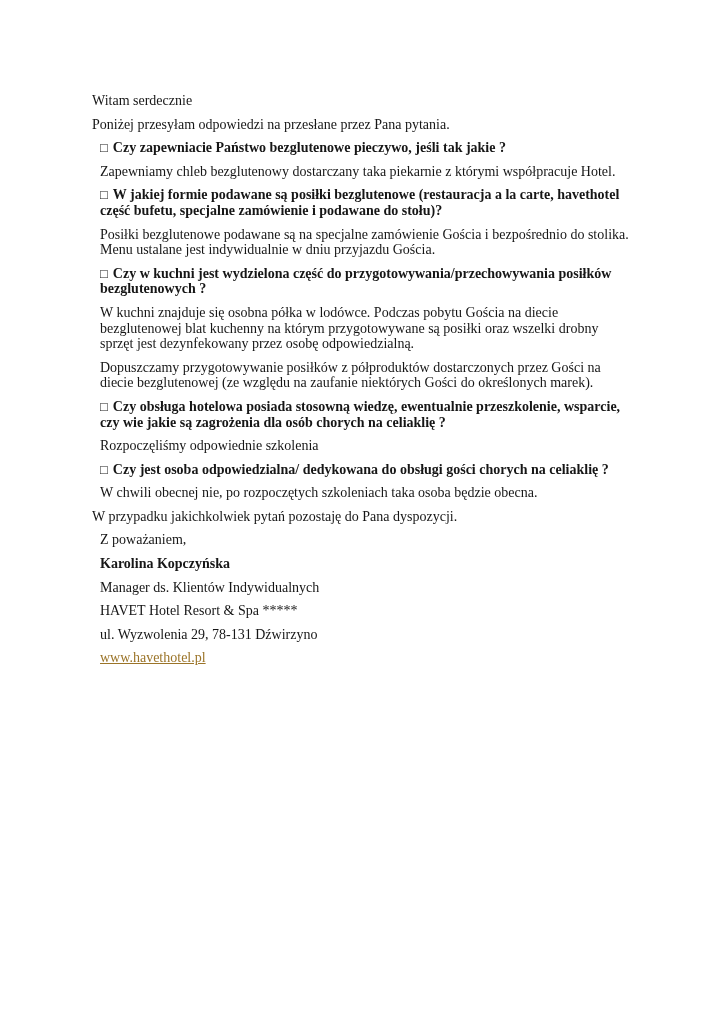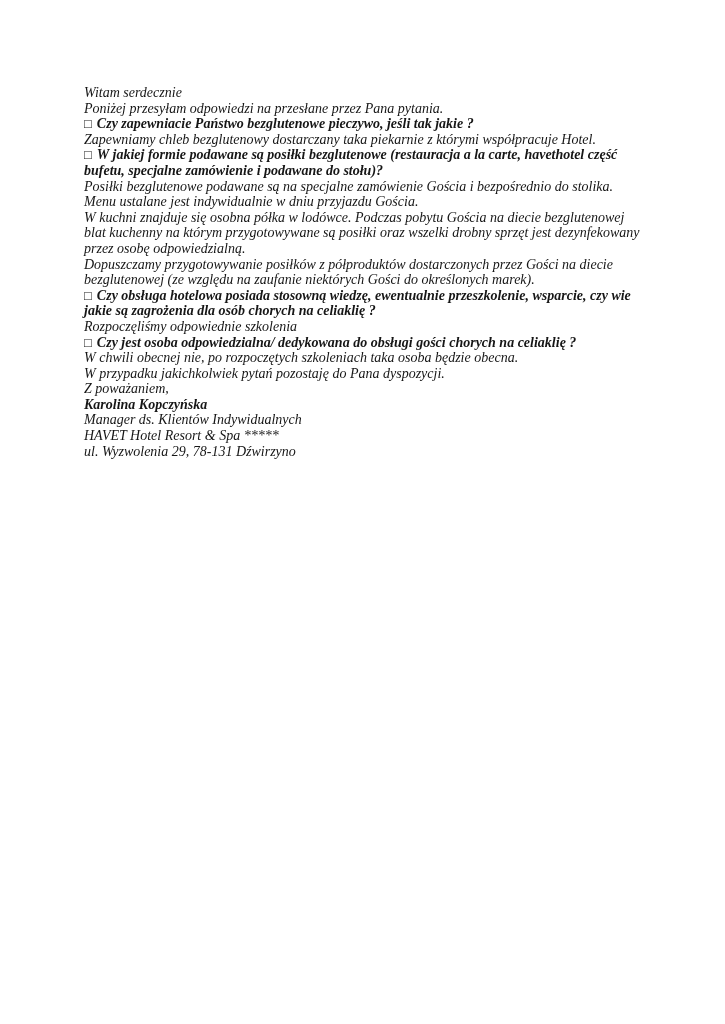--- a/index.html
+++ b/index.html
@@ -16,21 +16,21 @@
     overflow: hidden;
   }
   .page {
     position: absolute;
     left: 84px;
     top: 85px;
     width: 561px;
     font-size: 14px;
     line-height: 15.6px;
   }
-  .page p, .page div { margin: 0; font-style: italic; }
+  .page p, .page div { margin: 8px; }
   .greeting { margin-bottom: 47px; }
   .intro    { margin-bottom: 15.6px; }
   .qa       { margin-bottom: 15.6px; }
   .question { font-weight: bold; }
   .bullet   { font-weight: normal; margin-right: 5px; font-size: 13px; }
   .closing  { margin-bottom: 47px; }
 
   .sig-company { margin-top: 15.6px; }
   .bold { font-weight: bold; }
   a.link {
@@ -99,20 +99,21 @@
     <div class="question"><span class="bullet">□</span><span>Czy zapewniacie Państwo bezglutenowe pieczywo, jeśli tak jakie ?</span></div>
     <div class="answer">Zapewniamy chleb bezglutenowy dostarczany taka piekarnie z którymi współpracuje Hotel.</div>
   </div>
 
   <div class="qa">
     <div class="question"><span class="bullet">□</span><span>W jakiej formie podawane są posiłki bezglutenowe (restauracja a la carte, havethotel część bufetu, specjalne zamówienie i podawane do stołu)?</span></div>
     <div class="answer">Posiłki bezglutenowe podawane są na specjalne zamówienie Gościa i bezpośrednio do stolika. Menu ustalane jest indywidualnie w dniu przyjazdu Gościa.</div>
   </div>
 
   <div class="qa">
+    <div class="question"><span class="bullet">□</span><span>Czy w kuchni jest wydzielona część do przygotowywania/przechowywania posiłków bezglutenowych ?</span></div>
     <div class="answer">W kuchni znajduje się osobna półka w lodówce. Podczas pobytu Gościa na diecie bezglutenowej blat kuchenny na którym przygotowywane są posiłki oraz wszelki drobny sprzęt jest dezynfekowany przez osobę odpowiedzialną.</div>
     <div class="answer">Dopuszczamy przygotowywanie posiłków z półproduktów dostarczonych przez Gości na diecie bezglutenowej (ze względu na zaufanie niektórych Gości do określonych marek).</div>
   </div>
 
   <div class="qa">
     <div class="question"><span class="bullet">□</span><span>Czy obsługa hotelowa posiada stosowną wiedzę, ewentualnie przeszkolenie, wsparcie, czy wie jakie są zagrożenia dla osób chorych na celiaklię ?</span></div>
     <div class="answer">Rozpoczęliśmy odpowiednie szkolenia</div>
   </div>
 
   <div class="qa">
@@ -121,16 +122,17 @@
   </div>
 
   <p class="closing">W przypadku jakichkolwiek pytań pozostaję do Pana dyspozycji.</p>
 
   <div class="sig">
     <div>Z poważaniem,</div>
     <div class="bold">Karolina Kopczyńska</div>
     <div>Manager ds. Klientów Indywidualnych</div>
     <div class="sig-company">HAVET Hotel Resort &amp; Spa *****</div>
     <div>ul. Wyzwolenia 29, 78-131 Dźwirzyno</div>
+    <div><a class="link">www.havethotel.pl</a></div>
   </div>
 
 
 </div>
 
 </body></html>

